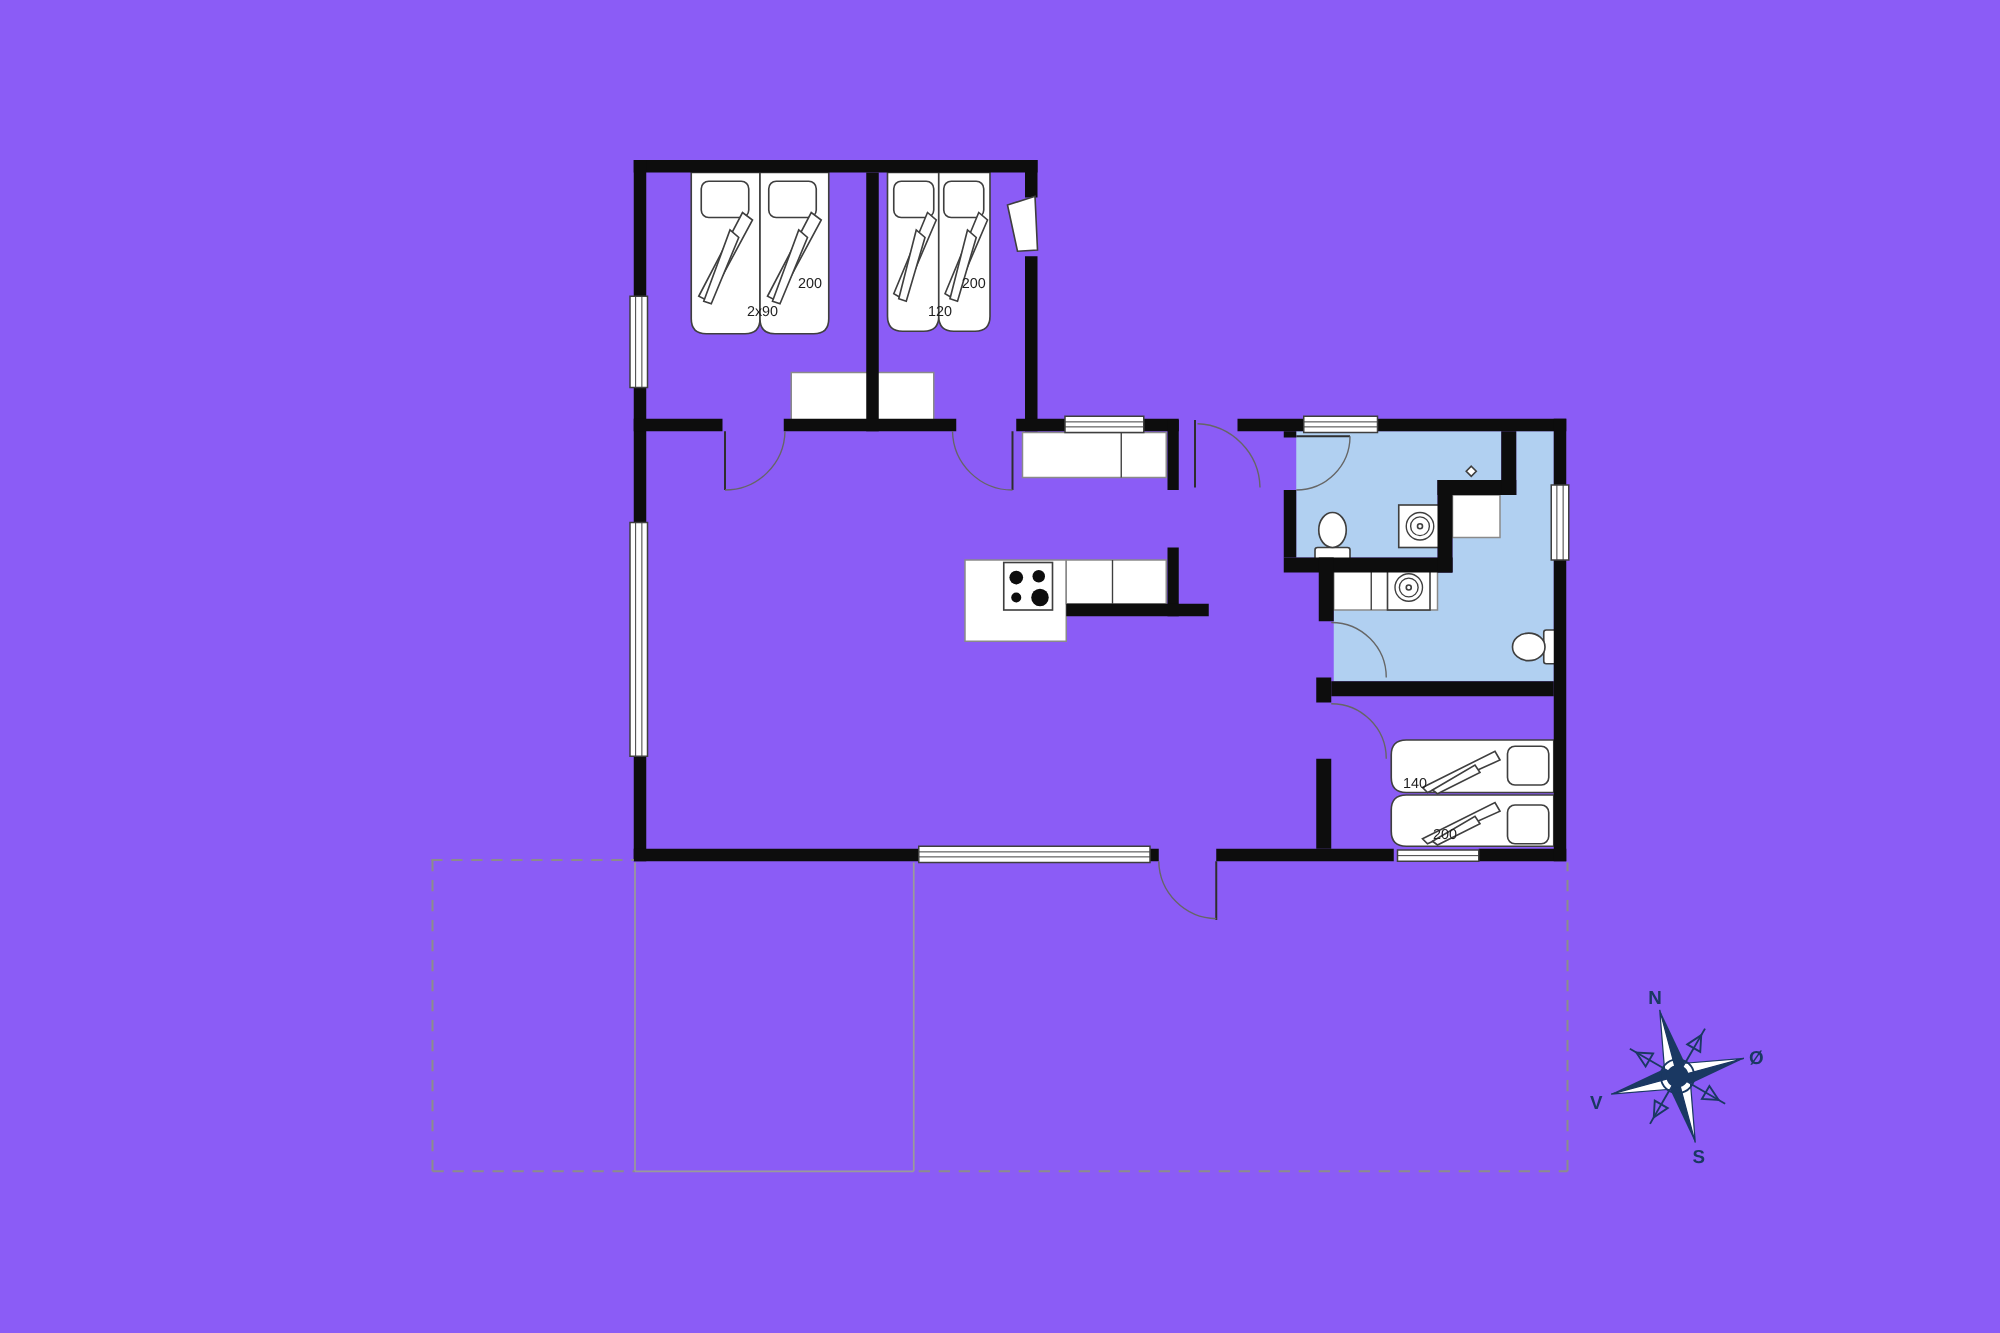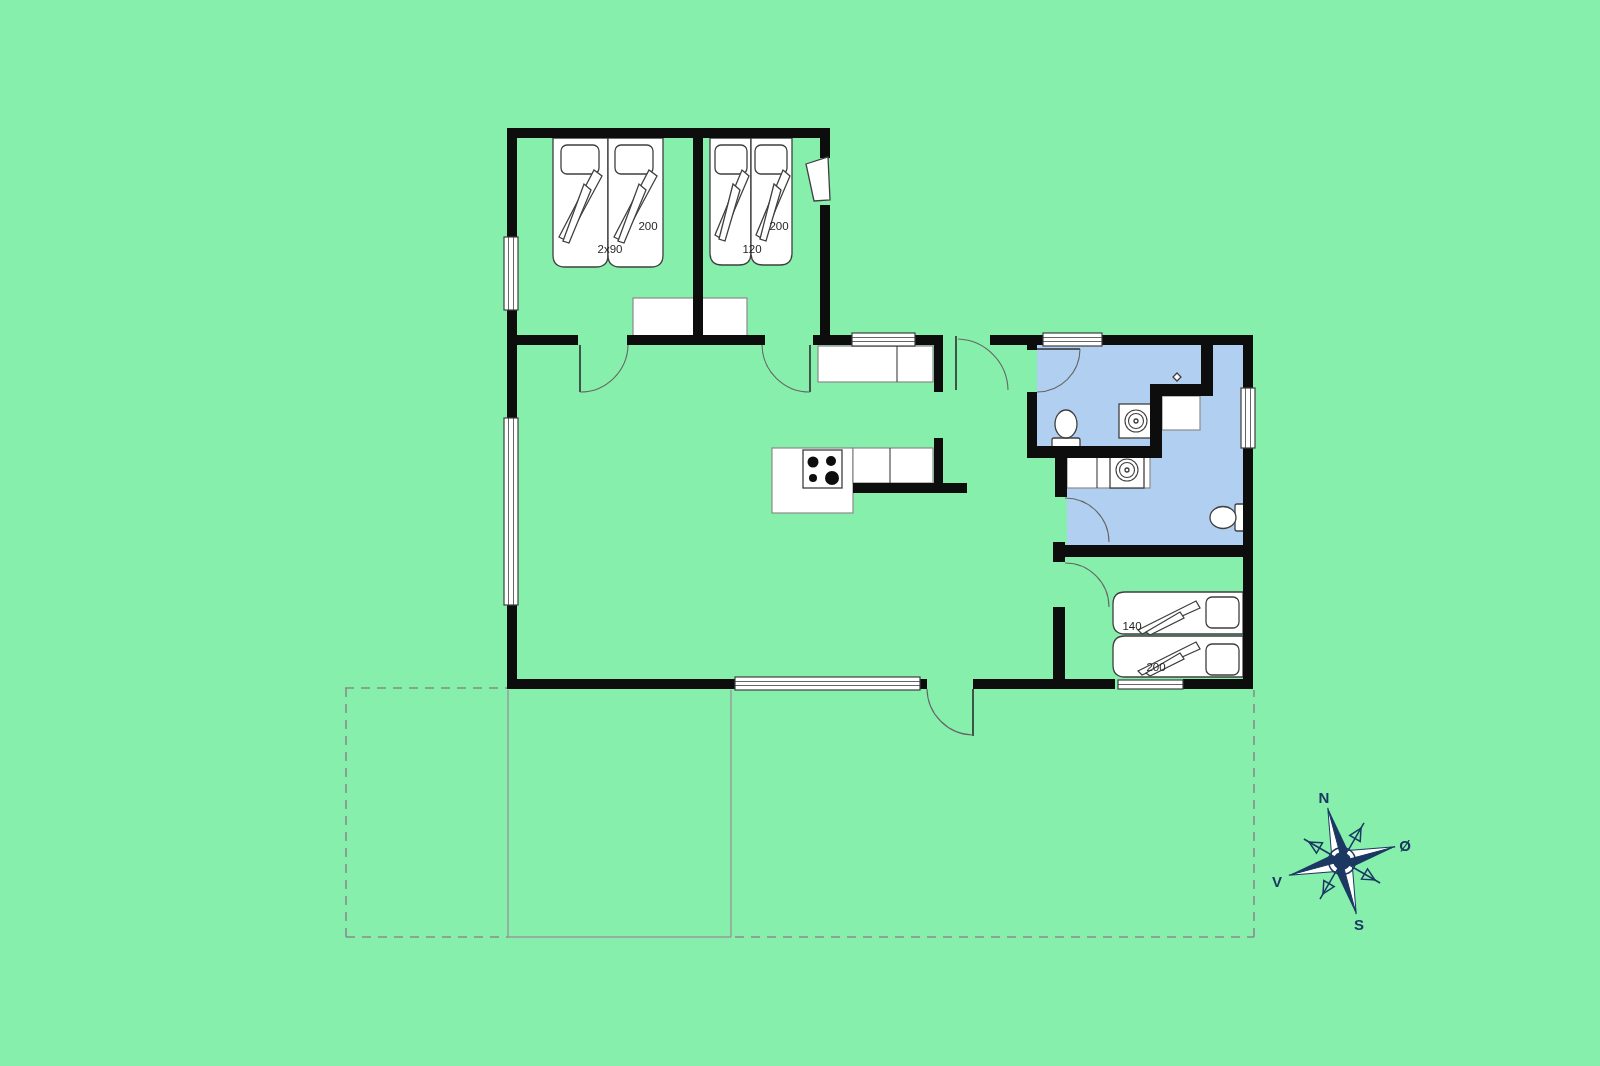--- a/index.html
+++ b/index.html
@@ -1,16 +1,16 @@
 <!DOCTYPE html>
 <html style="--c-wall: #0d0d0d; --c-room_highlight: #b1d0f1; --c-compass: #1a3862; --c-furniture_line: #8a8a8a; --c-fixture_line: #3f3f3f; --c-dash_line: #8c8c8c;"><head>
 <meta charset="utf-8">
 <style>
   html,body{margin:0;padding:0;background:#fff;}
-  .page{position:relative;width:1600px;height:1066px;background:#86efac;overflow:hidden;
+  .page{position:relative;width:1600px;height:1066px;background:#8b5cf6;overflow:hidden;
         font-family:"Liberation Sans",sans-serif;}
   svg text{font-family:"Liberation Sans",sans-serif;}
   .wall{fill:var(--c-wall,#0d0d0d);}
   .blue{fill:var(--c-room_highlight,#b1d0f1);}
   .fw{fill:#fff;stroke:var(--c-furniture_line,#8a8a8a);stroke-width:1.2;}
   .fx{fill:#fff;stroke:var(--c-fixture_line,#3f3f3f);stroke-width:1.3;}
   .ln{stroke:var(--c-fixture_line,#3f3f3f);stroke-width:1.1;fill:none;}
   .arc{stroke:#666;stroke-width:1.1;fill:none;}
   .leaf{stroke:#2e2e2e;stroke-width:1.6;fill:none;}
   .winr{fill:#fff;stroke:#3f3f3f;stroke-width:1.2;}

